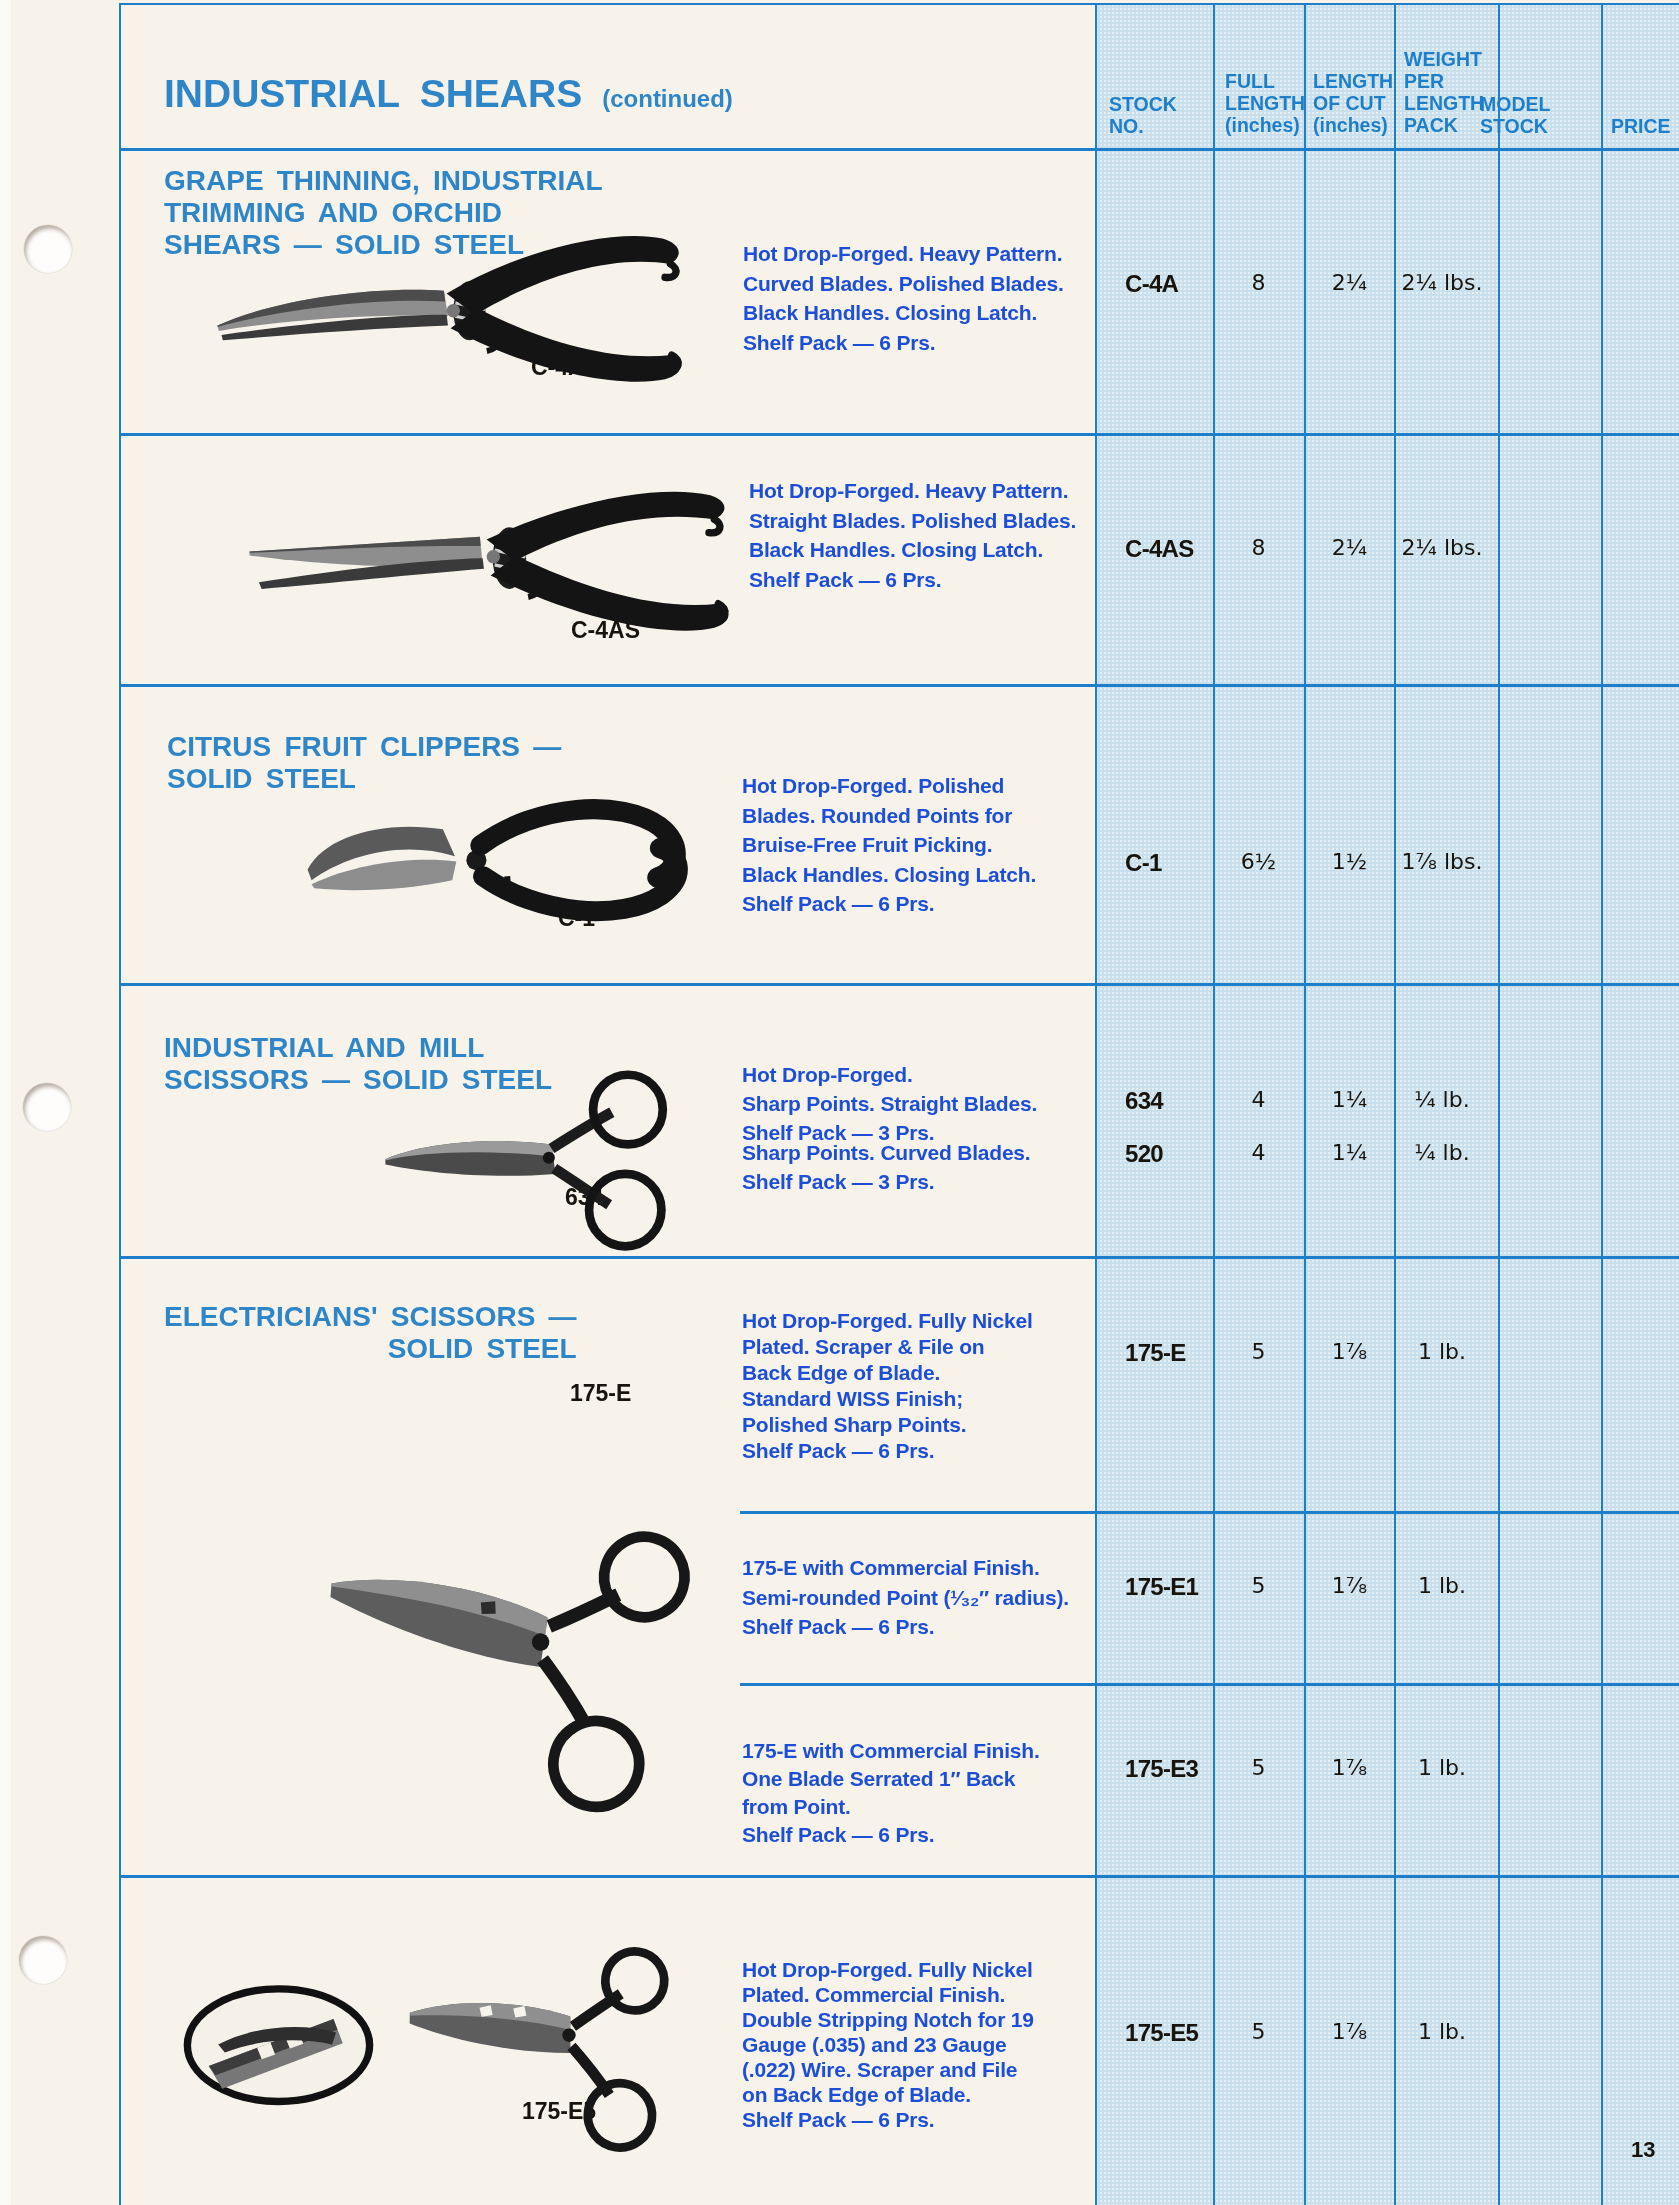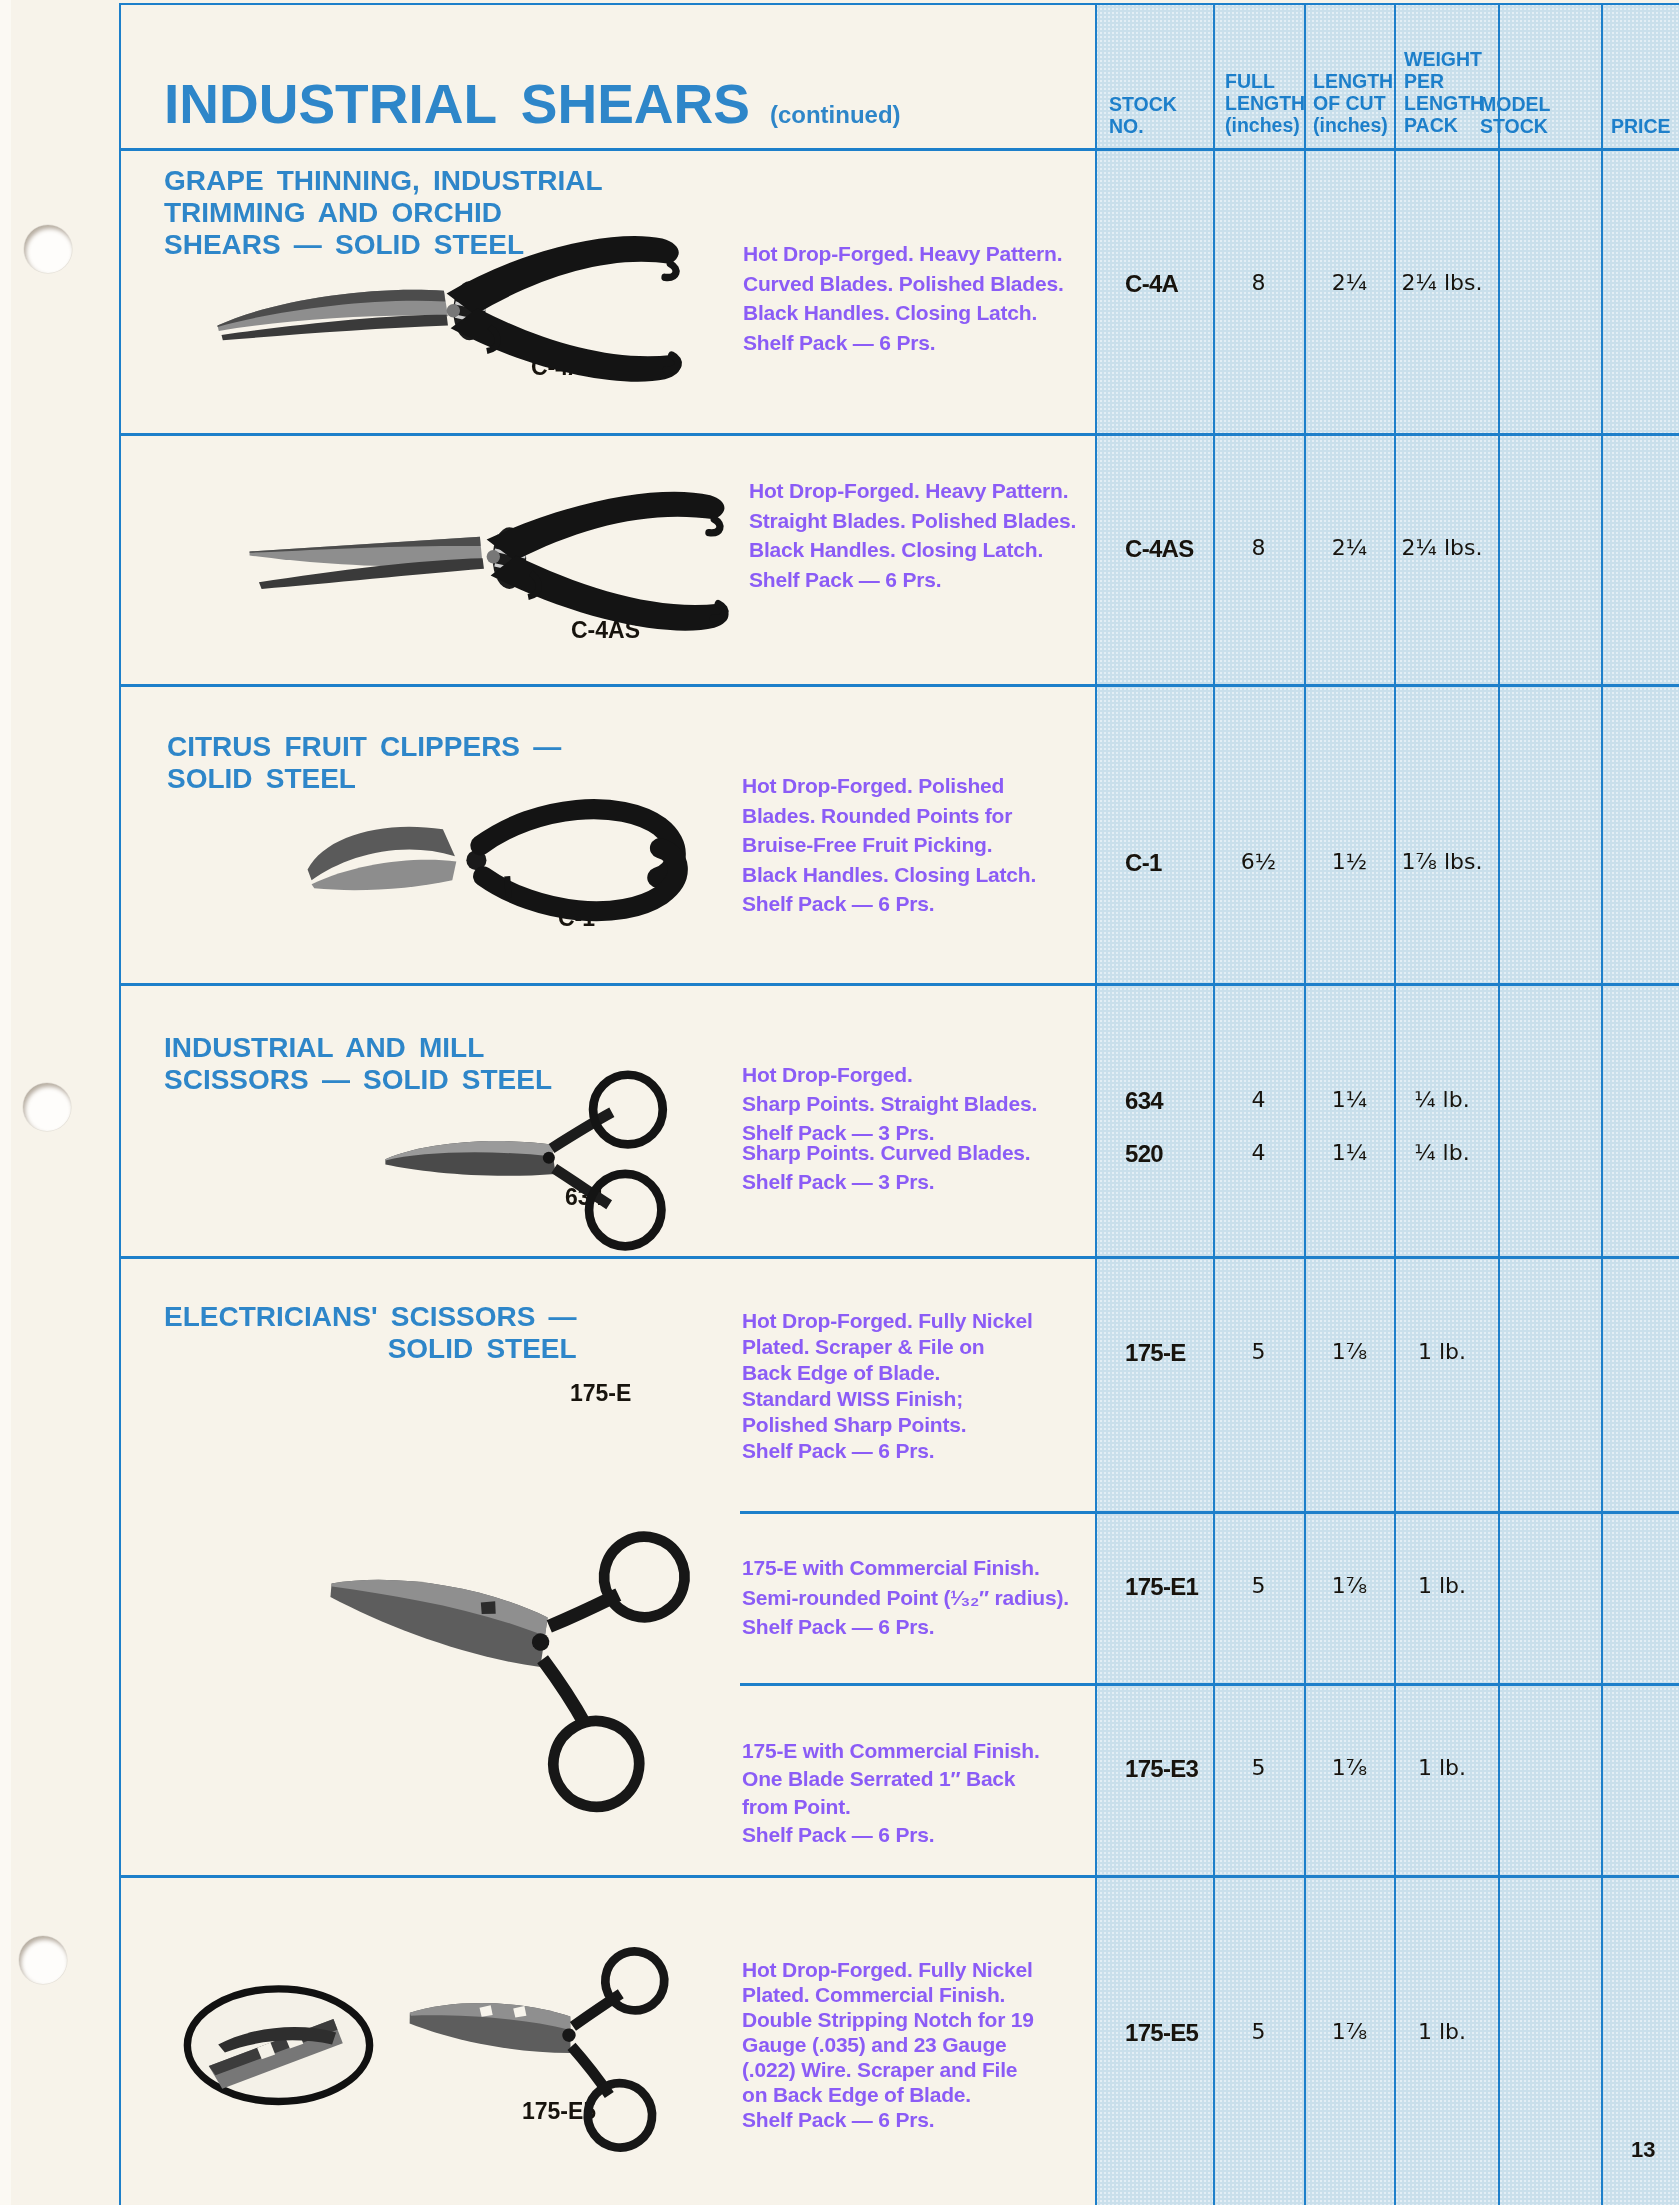--- a/index.html
+++ b/index.html
@@ -24,35 +24,35 @@
   #v-border{left:119px;}
   #v1{left:1095px;}#v2{left:1213px;}#v3{left:1304px;}#v4{left:1394px;}#v5{left:1498px;}#v6{left:1601px;}
   .hline{left:119px;width:1560px;height:2.7px;background:#1d7fca;}
   #h-top{top:2.7px;}
   #h1{top:148px;}#h2{top:433px;}#h3{top:684px;}#h4{top:983px;}#h5{top:1256px;}#h6{top:1875px;}
   .hline-part{left:740px;width:939px;height:2.7px;background:#1d7fca;}
   #hp1{top:1511px;}#hp2{top:1683px;}
   
   .pre{white-space:pre-line;}
   .title{left:164px;top:72px;display:flex;align-items:baseline;gap:20px;color:#2e86c9;}
-  .title .main{font-size:55px;font-weight:bold;letter-spacing:0px;word-spacing:9.4px;}
+  .title .main{font-size:39px;font-weight:bold;letter-spacing:0px;word-spacing:9.4px;}
   .title .cont{font-size:24px;font-weight:bold;}
   .heading{color:#2e86c9;font-size:28px;font-weight:bold;line-height:32px;letter-spacing:0px;word-spacing:5.4px;}
   #hd-grape{left:164px;top:165px;}
   #hd-citrus{left:167px;top:731px;}
   #hd-mill{left:164px;top:1032px;}
   #hd-elect{left:164px;top:1301px;text-align:right;}
   .col-head{color:#1d7fca;font-size:19.5px;font-weight:bold;line-height:22px;}
   #h-stock{left:1109px;top:93px;}
   #h-full{left:1225px;top:70px;}
   #h-cut{left:1313px;top:70px;}
   #h-weight{left:1404px;top:48px;}
   #h-model{left:1468px;top:93px;margin-left:12px;}
   #h-price{left:1611px;top:115px;}
-  .desc{color:#8b5cf6;font-size:21px;font-weight:bold;line-height:29.5px;letter-spacing:-0.2px;}
+  .desc{color:#1d4ed8;font-size:21px;font-weight:bold;line-height:29.5px;letter-spacing:-0.2px;}
   #d-grape{left:743px;top:239px;}
   #d-straight{left:749px;top:476px;}
   #d-citrus{left:742px;top:771px;}
   #d-mill-1{left:742px;top:1060px;line-height:29px;}
   #d-mill-2{left:742px;top:1138px;line-height:29px;}
   #d-e{left:742px;top:1308px;line-height:26px;}
   #d-e1{left:742px;top:1553px;}
   #d-e3{left:742px;top:1737px;line-height:28px;}
   #d-e5{left:742px;top:1957px;line-height:25px;}
   .caption{color:#17130d;font-size:23px;font-weight:bold;}

